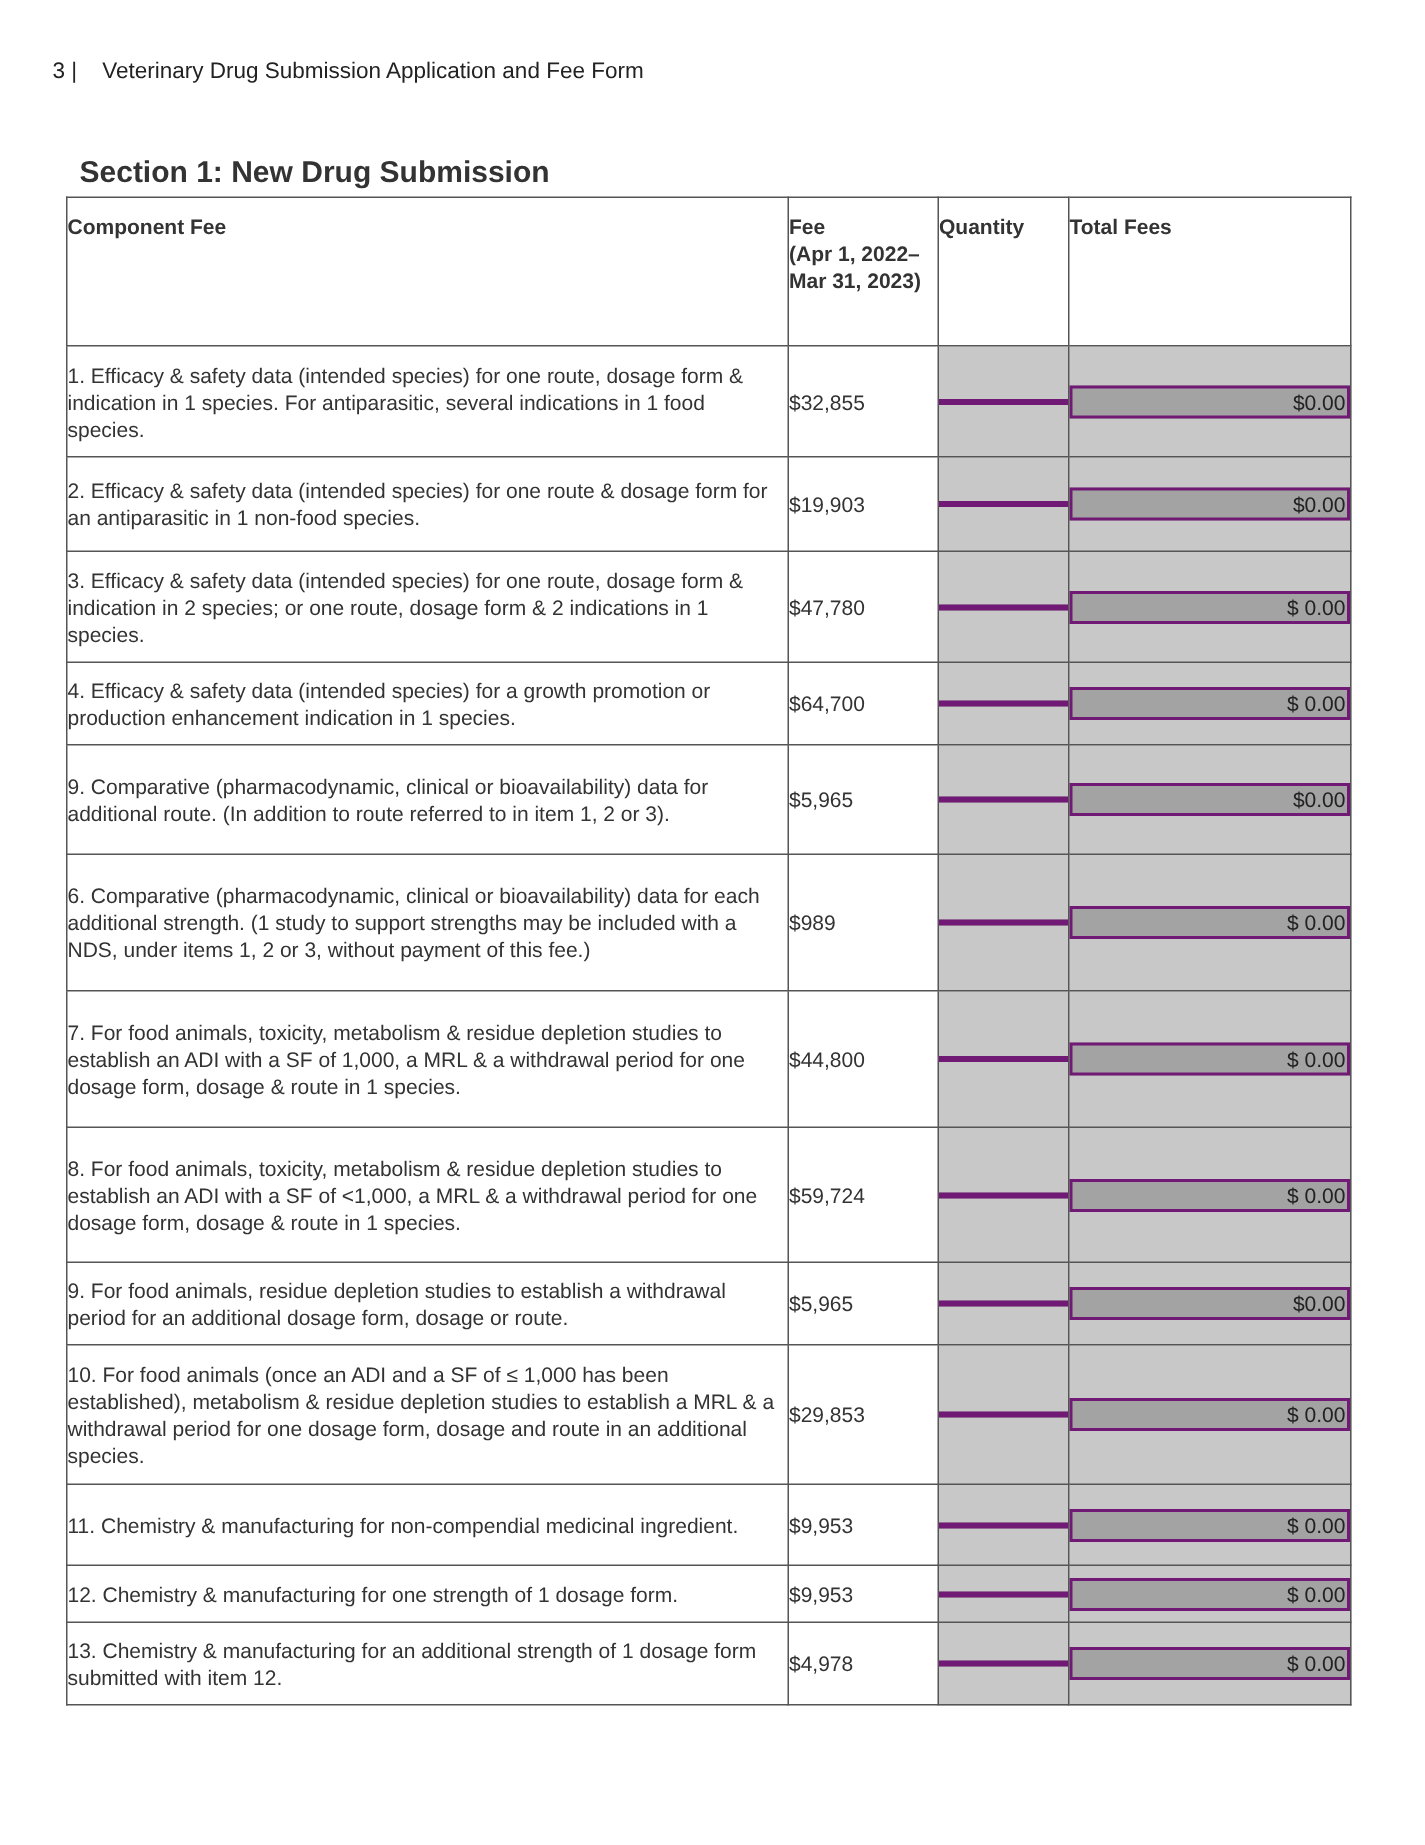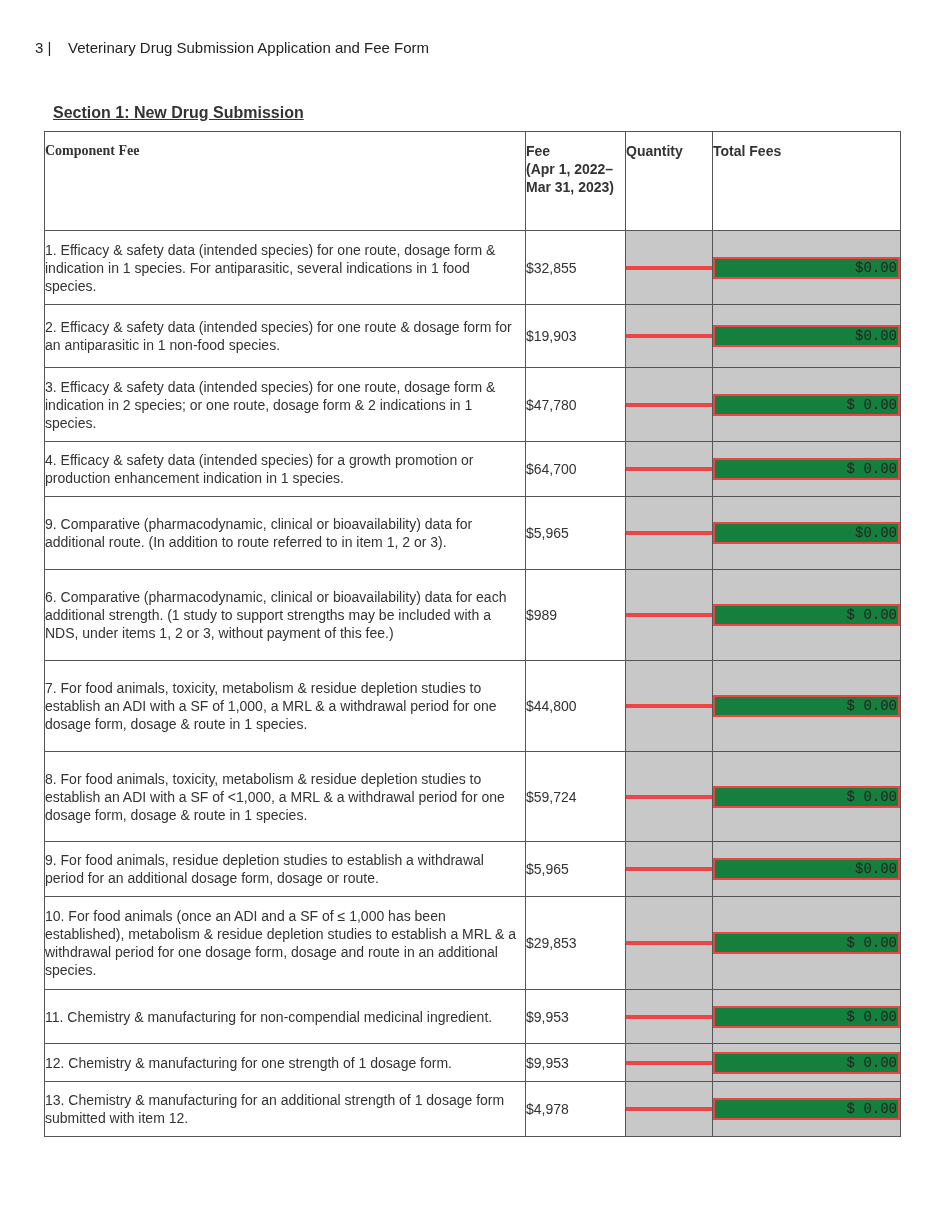--- a/index.html
+++ b/index.html
@@ -5,46 +5,46 @@
   html, body { margin: 0; padding: 0; background: #ffffff; }
   body {
     width: 950px; height: 1230px; position: relative; overflow: hidden;
     font-family: "Liberation Sans", sans-serif; color: #333333;
   }
   .page-header {
     position: absolute; left: 35px; top: 39px; font-size: 15px; color: #222222;
     white-space: pre;
   }
   .section-title {
-    position: absolute; left: 53px; top: 104px; font-size: 16px; font-weight: bold; color: #333333; text-decoration: underline;
+    position: absolute; left: 53px; top: 104px; font-size: 20px; font-weight: bold; color: #333333;
   }
   table.fees {
     position: absolute; left: 44px; top: 131px;
     border-collapse: collapse; table-layout: fixed;
     width: 856px;
   }
   table.fees td, table.fees th {
     border: 1px solid #555555; vertical-align: middle; padding: 0;
     font-size: 14px; line-height: 18px; color: #333333;
   }
   table.fees th {
     vertical-align: top; text-align: left; font-weight: bold; height: 99px; padding-top: 10px;
     box-sizing: border-box;
   }
-  th.h-component { padding-left: 8px; font-family: Liberation Serif, serif; }
+  th.h-component { padding-left: 8px; }
   th.h-fee { padding-left: 0px; }
   th.h-qty { padding-left: 8px; }
   th.h-total { padding-left: 8px; }
   td.desc { padding: 0 8px 0 8px; margin-top: 36px; }
   td.fee { padding-left: 8px; }
   td.field-cell { background: #c8c8c8; padding: 2px 1px 2px 2px; }
   .field {
     box-sizing: border-box; width: 100%; height: 100%;
-    border: 2px solid #ef4444; background: #15803d;
-    font-family: Liberation Mono, monospace; font-size: 14px; color: #222222;
+    border: 2px solid #701a75; background: #a3a3a3;
+    font-family: Liberation Sans, sans-serif; font-size: 14px; color: #222222;
     text-align: right; padding: 0 1px 0 0; margin: 0; outline: none;
     display: flex; align-items: center; justify-content: flex-end;
   }
   .qty-field { justify-content: center; }
 </style>
 </head>
 <body>
 
 <div class="page-header"><span>3</span> <span>|</span>    <span>Veterinary Drug Submission Application and Fee Form</span></div>
 

